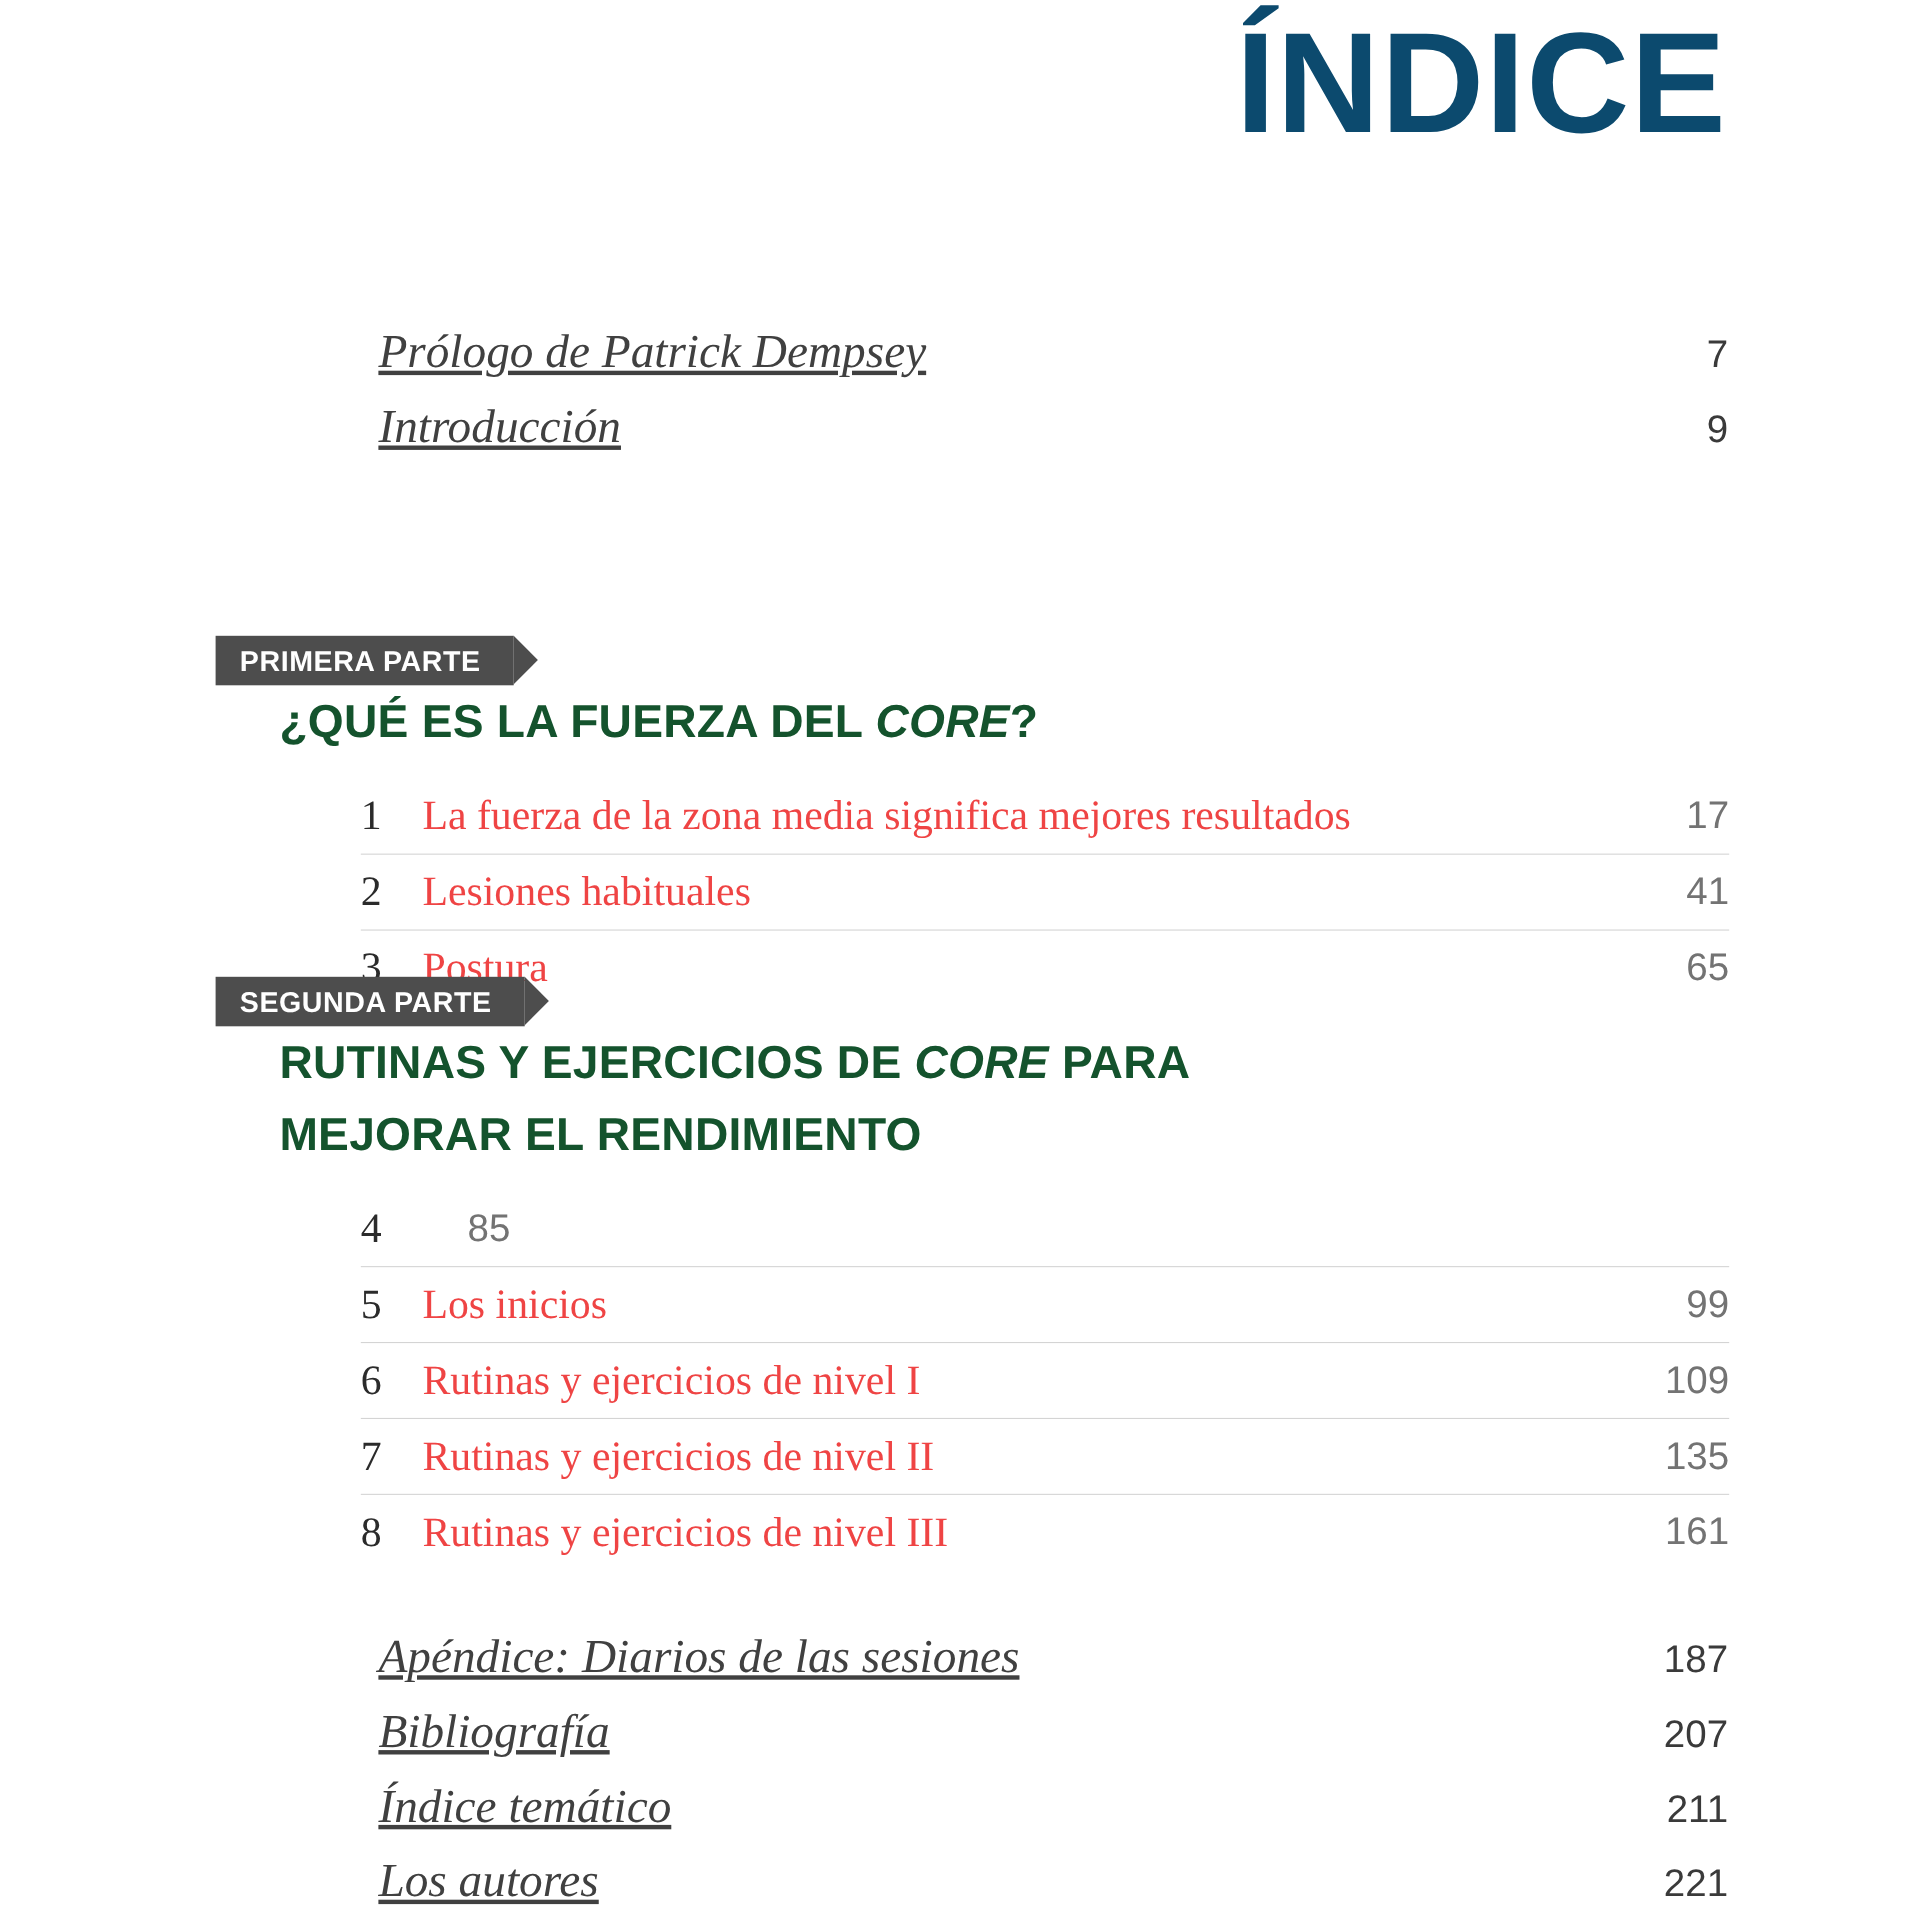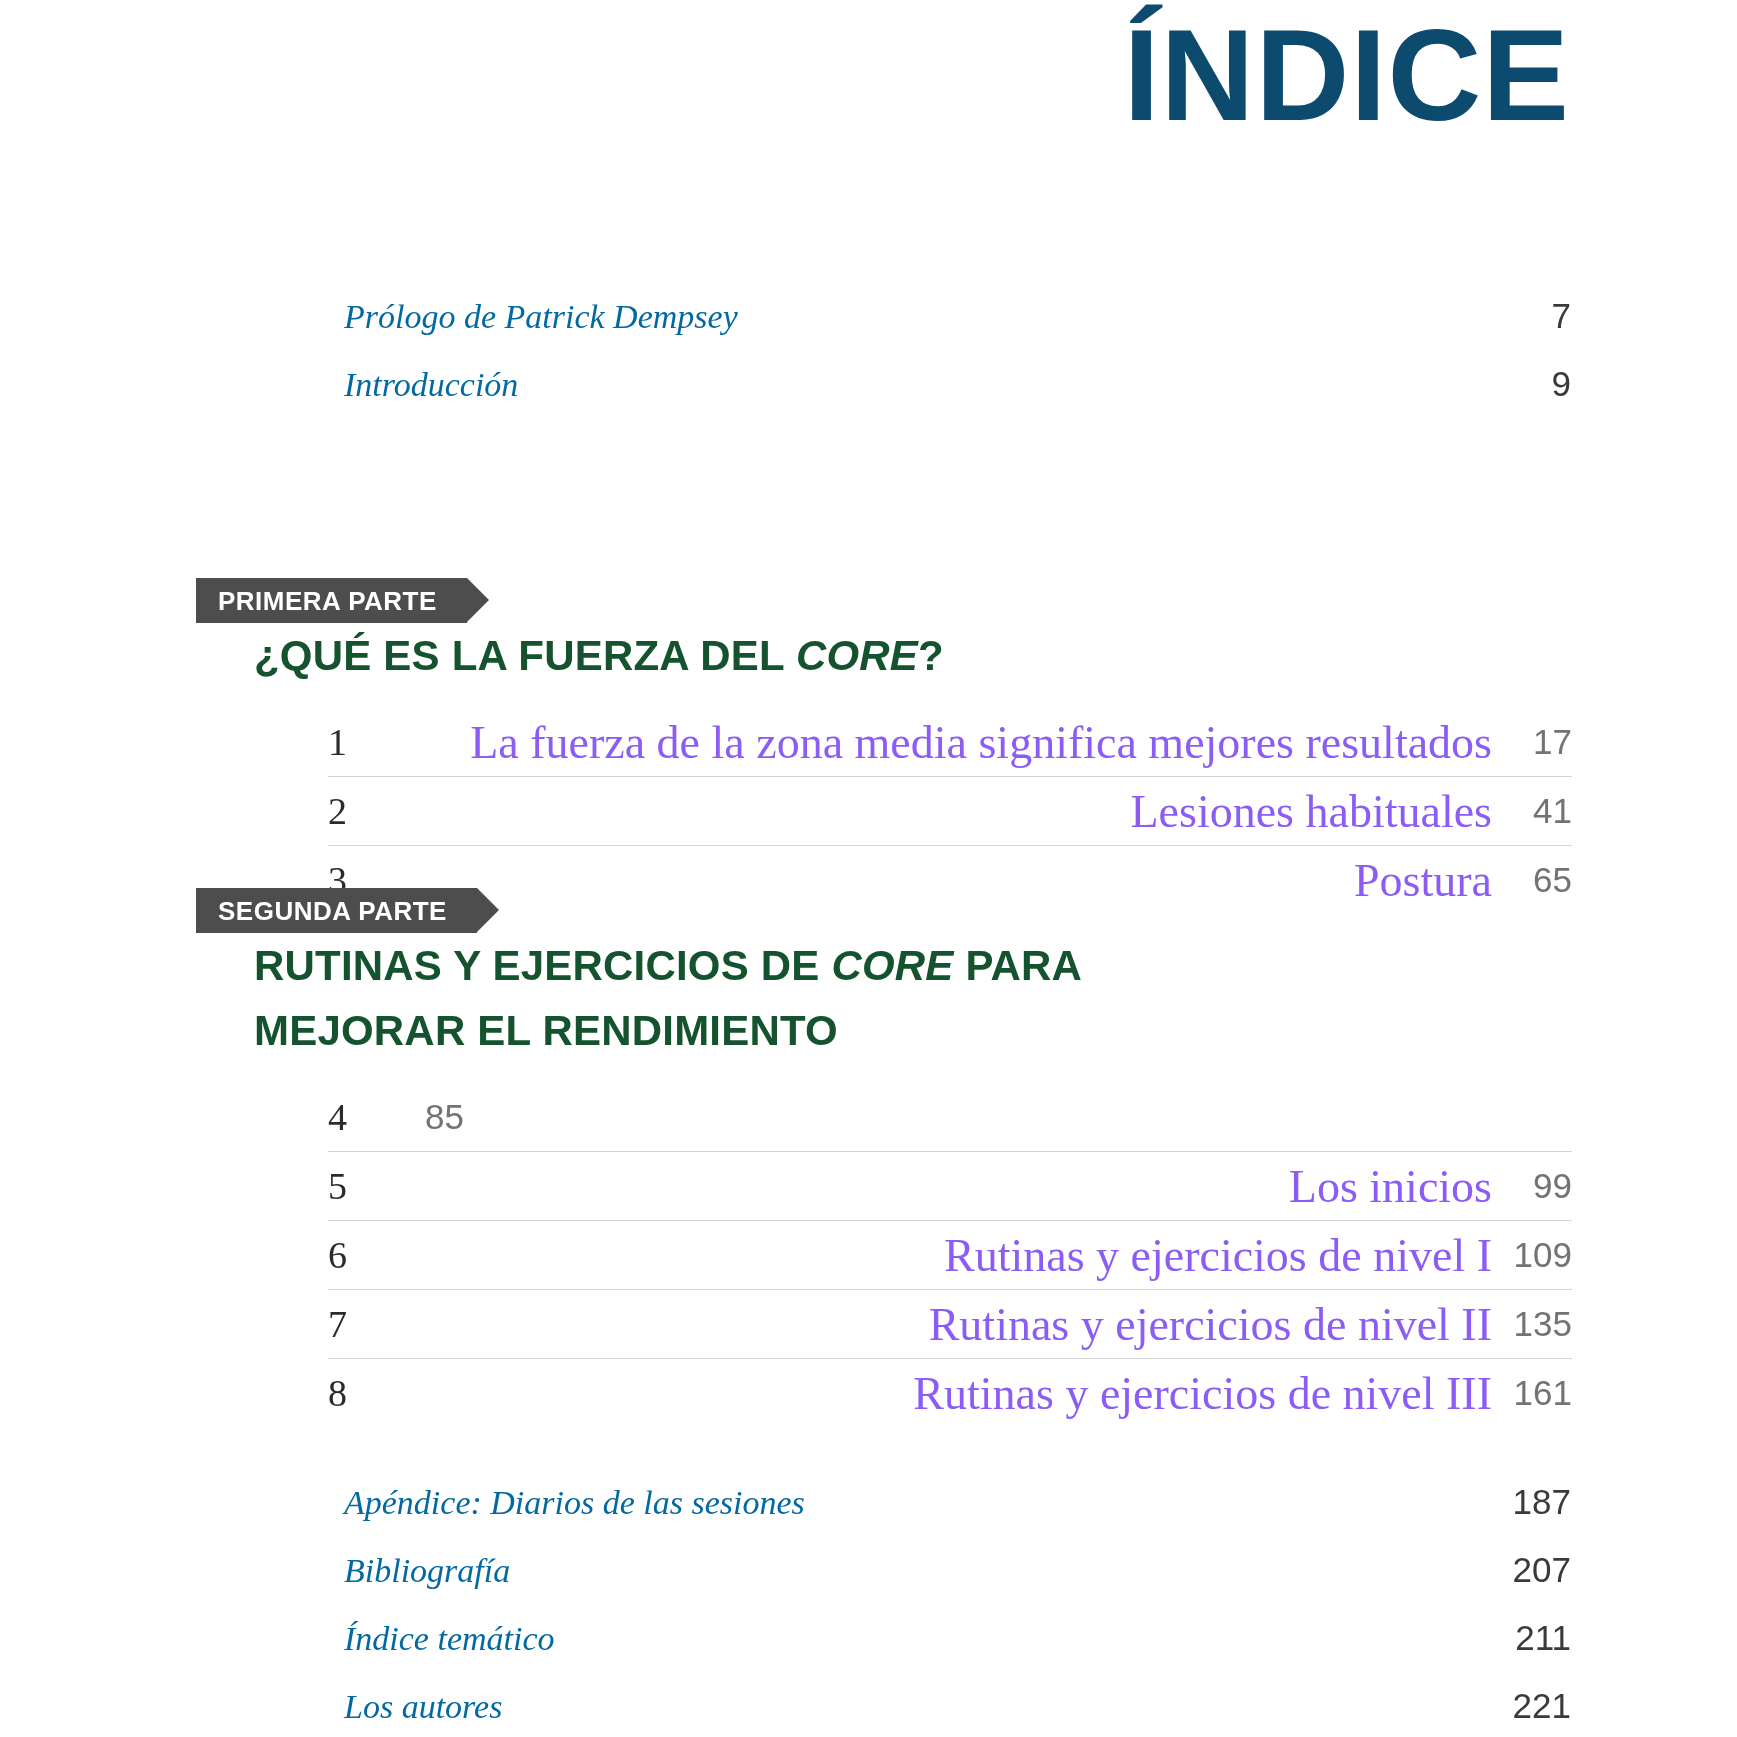--- a/index.html
+++ b/index.html
@@ -46,23 +46,24 @@
     width: 1227px;
   }
   .fm-row {
     display: flex;
     align-items: baseline;
     justify-content: space-between;
     height: 68px;
   }
   .fm-title {
     font-style: italic;
-    font-size: 34px;
-    color: #0369a1;
+    font-size: 43px;
+    color: #404040;
     white-space: nowrap;
+    text-decoration: underline;
   }
   .fm-page {
     font-family: "Liberation Sans", sans-serif;
     font-size: 35px;
     color: #3a3a3a;
     text-align: right;
     min-width: 70px;
   }
 
   
@@ -131,24 +132,23 @@
     border-bottom: none;
   }
   .ch-num {
     width: 56px;
     font-size: 38px;
     color: #2b2b2b;
     flex: none;
   }
   .ch-name {
     flex: 1;
-    font-size: 46px;
-    color: #8b5cf6;
+    font-size: 38px;
+    color: #ef4444;
     white-space: nowrap;
-    text-align: right;
   }
   .ch-page {
     font-family: "Liberation Sans", sans-serif;
     font-size: 35px;
     color: #737373;
     text-align: right;
     min-width: 80px;
   }
 
   

